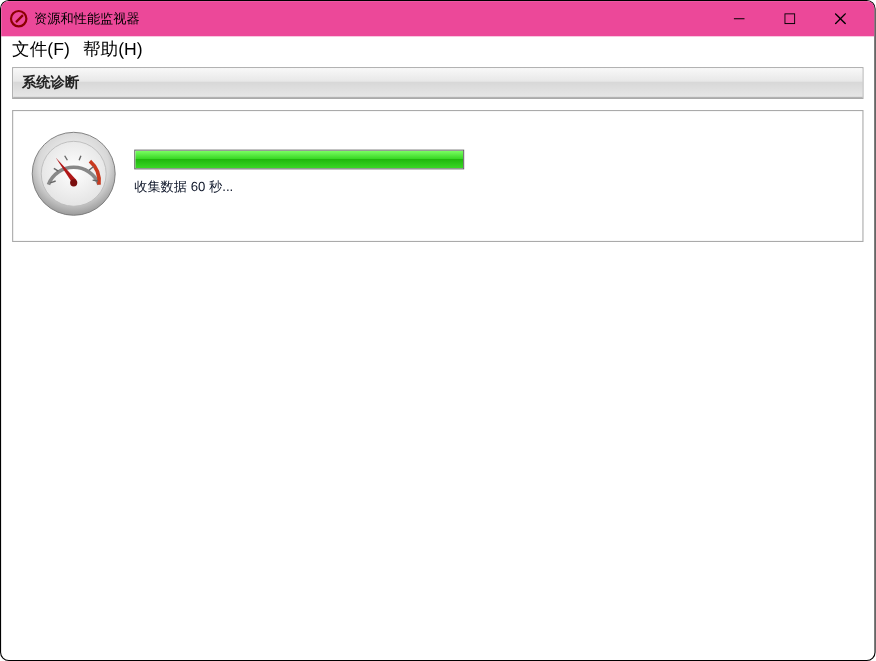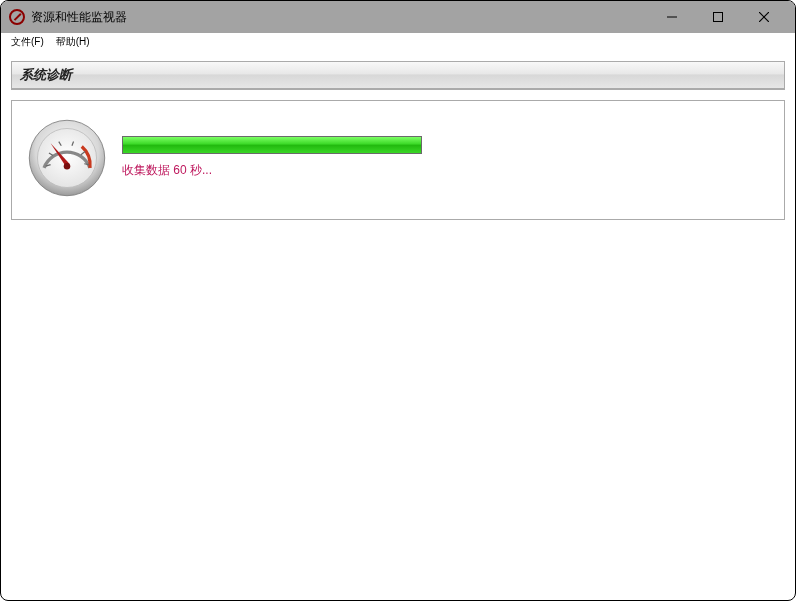--- a/index.html
+++ b/index.html
@@ -12,21 +12,21 @@
       overflow: hidden;
       position: relative;
       border: 1px solid #000;
       border-radius: 8px;
     }
     .titlebar {
       display: flex;
       align-items: center;
       height: 32px;
       padding: 0 8px;
-      background: #a3a3a3;
+      background: #ec4899;
     }
     .titlebar .app-icon {
       width: 16px; height: 16px;
       border-radius: 50%;
       border: 2px solid #8b0000;
       position: relative;
       margin-right: 6px;
       display: flex; align-items: center; justify-content: center;
     }
     .titlebar .app-icon::after{
@@ -42,21 +42,21 @@
       width: 46px; height: 28px;
       display: flex; align-items: center; justify-content: center;
       font-size: 12px;
       font-family: "Segoe MDL2 Assets","Segoe UI Symbol",sans-serif;
     }
     .winbtn svg { display:block; }
     .menubar {
       display: flex;
       gap: 12px;
       padding: 2px 10px 6px 10px;
-      font-size: 10px;
+      font-size: 16px;
     }
     .menubar span { cursor: default; }
     .content-area {
       position: absolute;
       top: 56px; left: 6px; right: 6px; bottom: 6px;
       overflow-y: scroll;
       padding: 0 2px;
     }
     ::-webkit-scrollbar { width: 16px; background:#f0f0f0;}
     ::-webkit-scrollbar-thumb { background:#c0c0c0; border:1px solid #a0a0a0;}
@@ -65,21 +65,20 @@
       margin: 4px 2px 10px 2px;
       background: #fff;
     }
     .panel-header {
       background: linear-gradient(to bottom, #f8f8f8 0%, #e8e8e8 45%, #d8d8d8 50%, #e6e6e6 100%);
       border-bottom: 1px solid #aaa;
       padding: 4px 8px;
       font-weight: bold;
       font-size: 13px;
       color: #222;
-      font-style: italic;
     }
     .panel-body {
       padding: 10px 10px 14px 10px;
       font-size: 12px;
       line-height: 1.7;
       color: #222;
     }
     .status-row {
       display: flex;
       align-items: center;
@@ -96,21 +95,21 @@
       border: 1px solid #6a6a6a;
       background: linear-gradient(to bottom,#fefefe,#e8e8e8);
       position: relative;
       overflow: hidden;
     }
     .progress-fill {
       position: absolute; top:0; left:0; bottom:0;
       width: 100%;
       background: linear-gradient(to bottom, #7cff64 0%, #3ad826 45%, #21b80e 50%, #3ad826 100%);
     }
-    .status-text { font-size: 12px; color:#be185d; }
+    .status-text { font-size: 12px; color:#0f172a; }
   </style>
 </head>
 <body>
 
 <div class="titlebar">
   <span class="app-icon"></span>
   <span class="title">资源和性能监视器</span>
   <span class="spacer"></span>
   <div class="winbtn">
     <svg width="10" height="10" viewBox="0 0 10 10">

